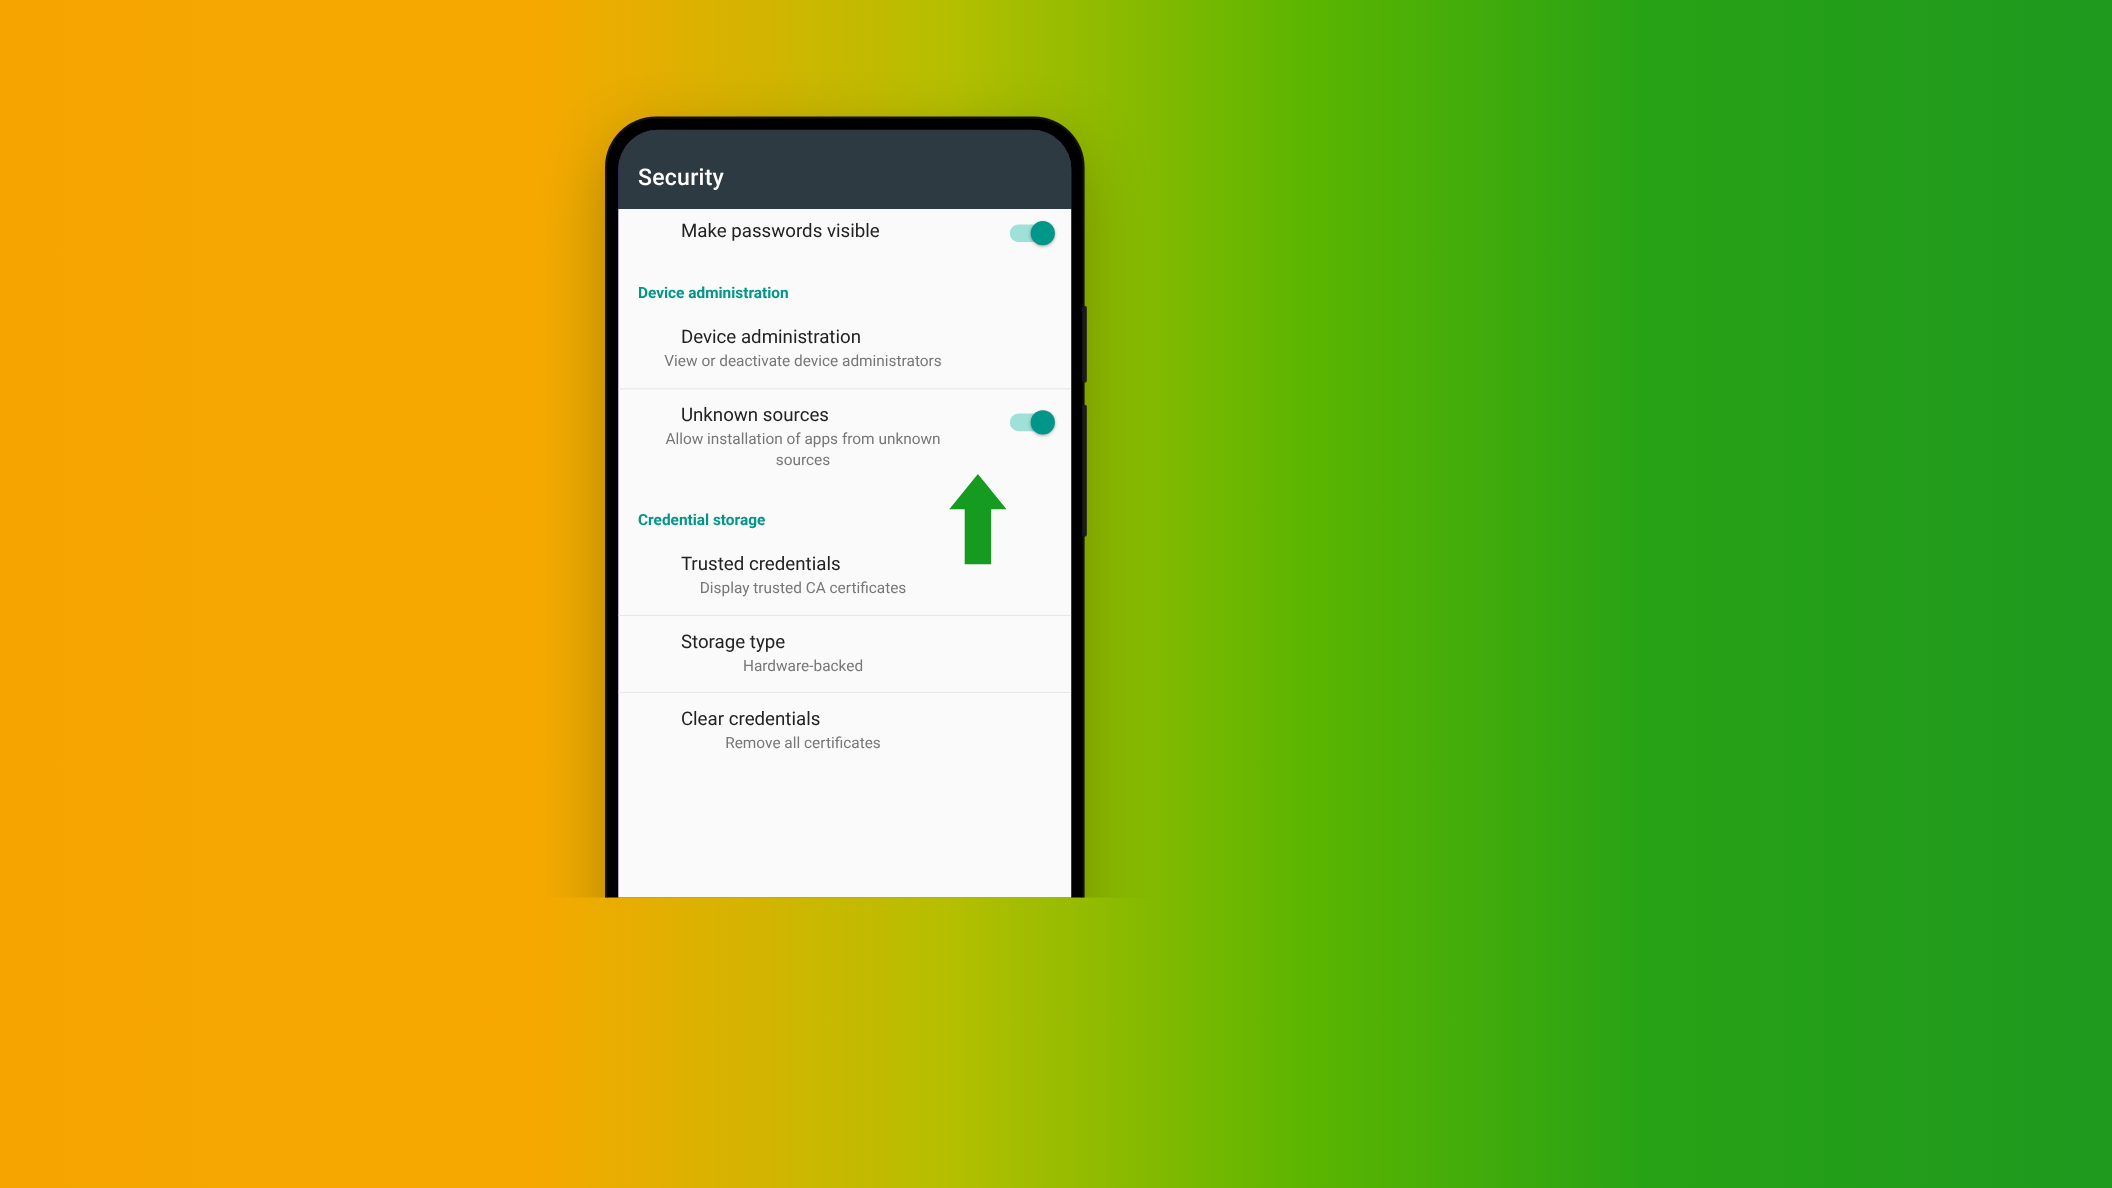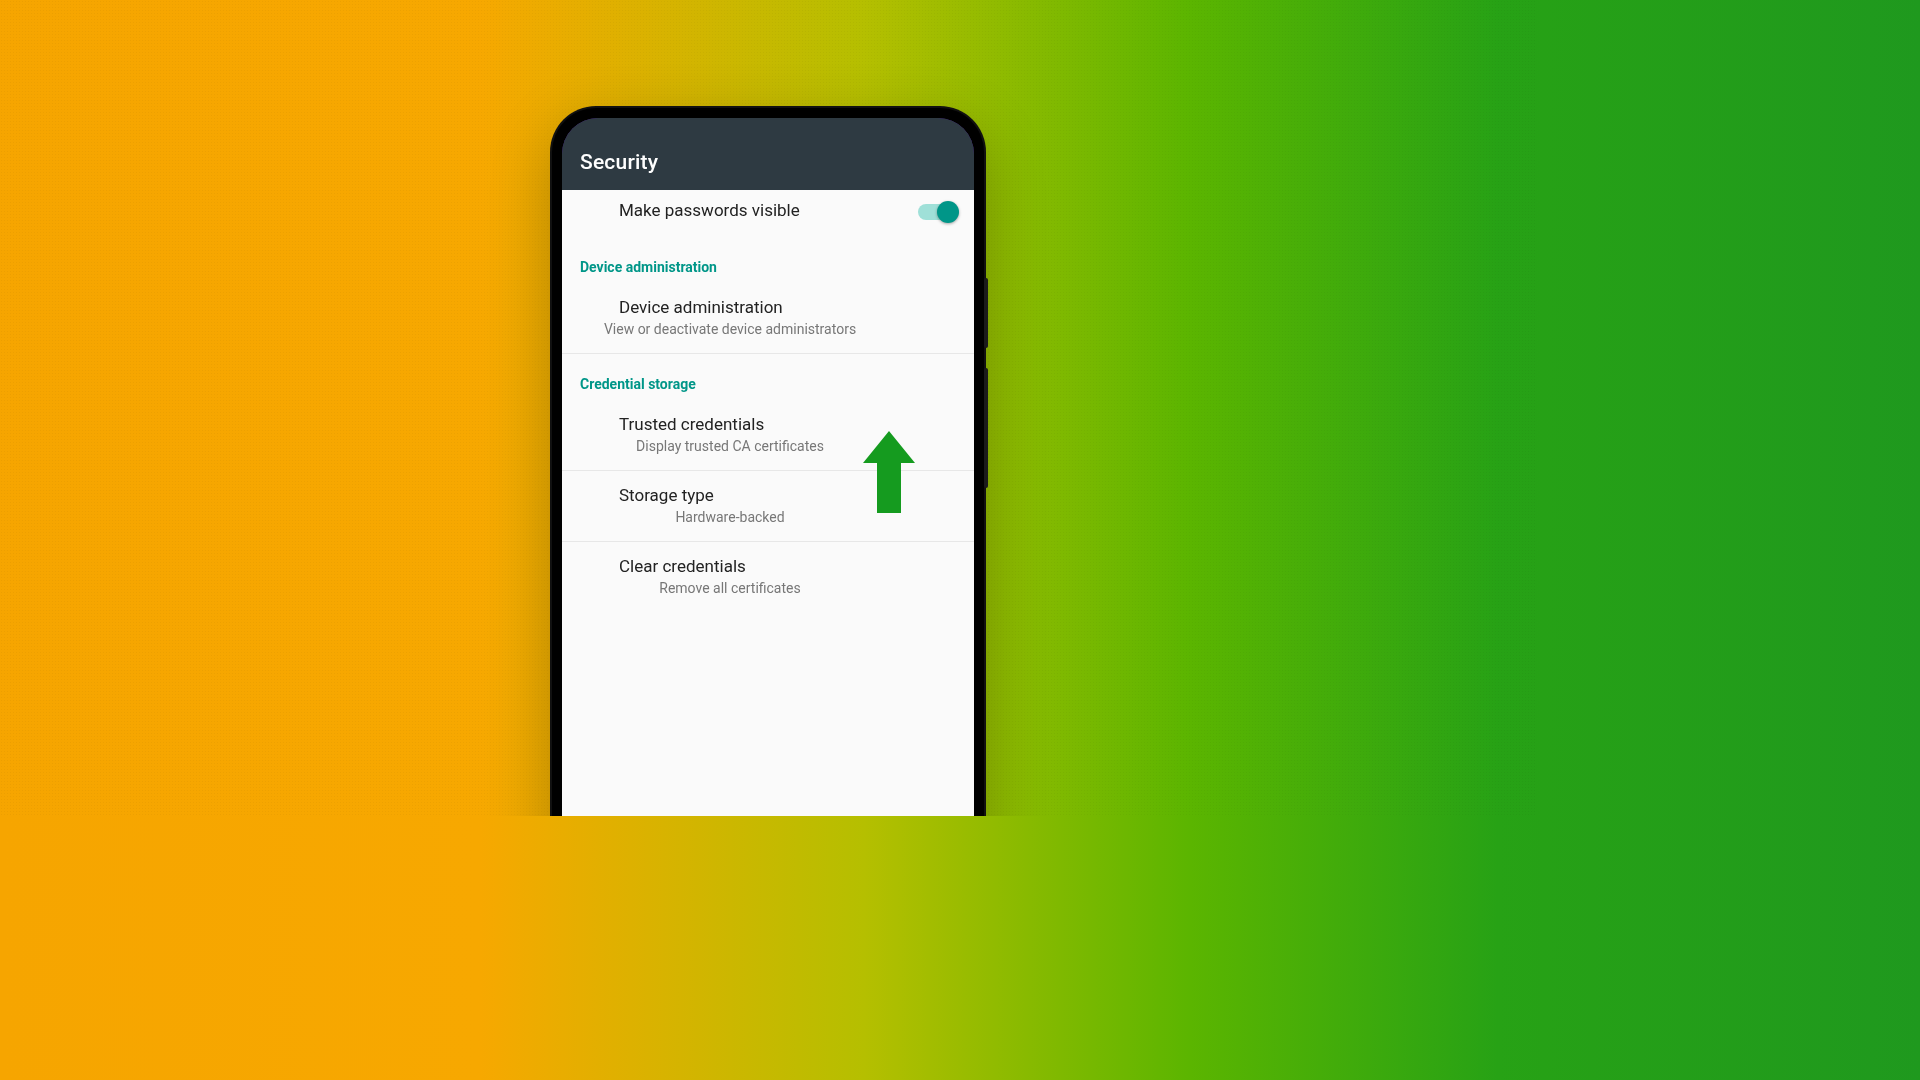--- a/index.html
+++ b/index.html
@@ -158,20 +158,29 @@
 
       <div class="section-header">Device administration</div>
 
       <div class="row">
         <div class="text">
           <div class="title">Device administration</div>
           <div class="sub">View or deactivate device administrators</div>
         </div>
       </div>
 
+      <div class="row noborder">
+        <div class="text">
+          <div class="title">Unknown sources</div>
+          <div class="sub">Allow installation of apps from unknown sources</div>
+        </div>
+        <div class="toggle" style="align-self:flex-start; margin-top:8px;">
+          <div class="knob"></div>
+        </div>
+      </div>
 
       <div class="section-header">Credential storage</div>
 
       <div class="row">
         <div class="text">
           <div class="title">Trusted credentials</div>
           <div class="sub">Display trusted CA certificates</div>
         </div>
       </div>
 

